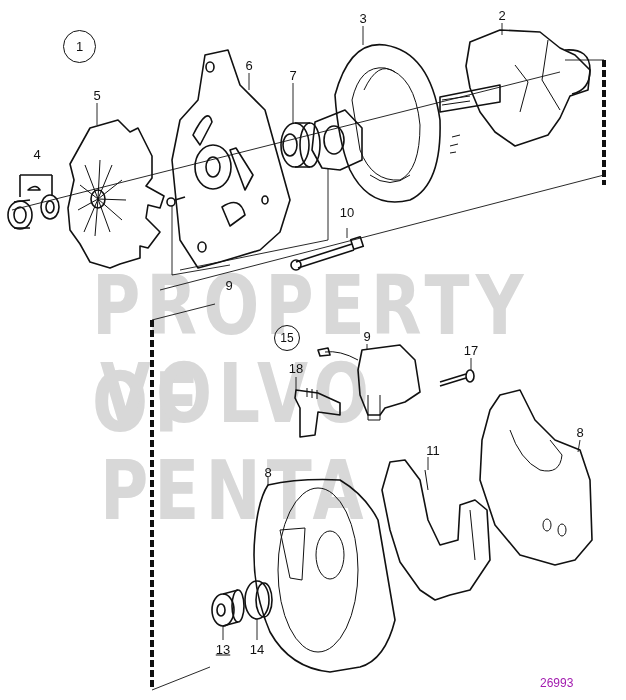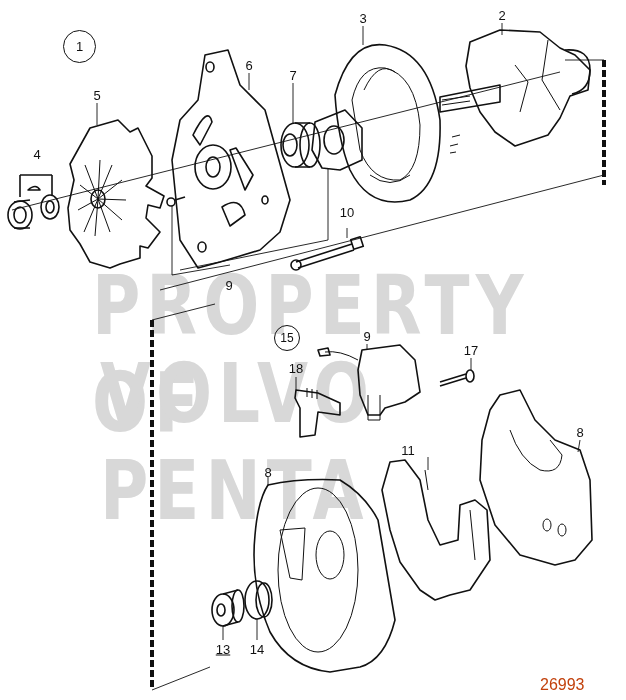--- a/index.html
+++ b/index.html
@@ -1,21 +1,21 @@
 <!DOCTYPE html>
 <html><head>
 <meta charset="utf-8">
 <style>
   html,body{margin:0;padding:0;background:#ffffff;}
   body{width:626px;height:700px;position:relative;overflow:hidden;font-family:"Liberation Sans",sans-serif;}
   #canvas{position:absolute;left:0;top:0;width:626px;height:700px;}
   .lbl{position:absolute;font-size:13px;color:#111;line-height:1;transform:translate(-50%,-50%);white-space:nowrap;}
   .wm{position:absolute;font-family:"DejaVu Sans",sans-serif;font-weight:bold;color:#d8d8d8;letter-spacing:6px;transform-origin:left top;}
   .circ{position:absolute;border:1.4px solid #111;border-radius:50%;display:flex;align-items:center;justify-content:center;font-size:13px;color:#111;box-sizing:border-box;}
-  .ref{position:absolute;font-size:16px;color:#c2410c;}
+  .ref{position:absolute;font-size:12px;color:#a21caf;}
 </style>
 </head>
 <body>
 
 <div id="canvas">
 
   <div class="wm" style="left:92px;top:258px;font-size:66px;transform:scaleY(1.25);">PROPERTY OF</div>
   <div class="wm" style="left:100px;top:346px;font-size:66px;transform:scaleY(1.25);">VOLVO PENTA</div>
 
   <svg width="626" height="700" style="position:absolute;left:0;top:0">
@@ -179,21 +179,21 @@
 
   <div class="lbl" style="left:502px;top:15px;">2</div>
   <div class="lbl" style="left:363px;top:18px;">3</div>
   <div class="lbl" style="left:37px;top:154px;">4</div>
   <div class="lbl" style="left:97px;top:95px;">5</div>
   <div class="lbl" style="left:249px;top:65px;">6</div>
   <div class="lbl" style="left:293px;top:75px;">7</div>
   <div class="lbl" style="left:268px;top:472px;">8</div>
   <div class="lbl" style="left:229px;top:285px;">9</div>
   <div class="lbl" style="left:347px;top:212px;">10</div>
-  <div class="lbl" style="left:408px;top:450px;">11</div>
+  <div class="lbl" style="left:433px;top:450px;">11</div>
   <div class="lbl" style="left:257px;top:649px;">14</div>
   <div class="lbl" style="left:223px;top:649px;text-decoration:underline;">13</div>
   <div class="lbl" style="left:580px;top:432px;">8</div>
   <div class="lbl" style="left:367px;top:336px;">9</div>
   <div class="lbl" style="left:471px;top:350px;">17</div>
   <div class="lbl" style="left:296px;top:368px;">18</div>
 
   <div class="ref" style="left:540px;top:676px;">26993</div>
 </div>
 

